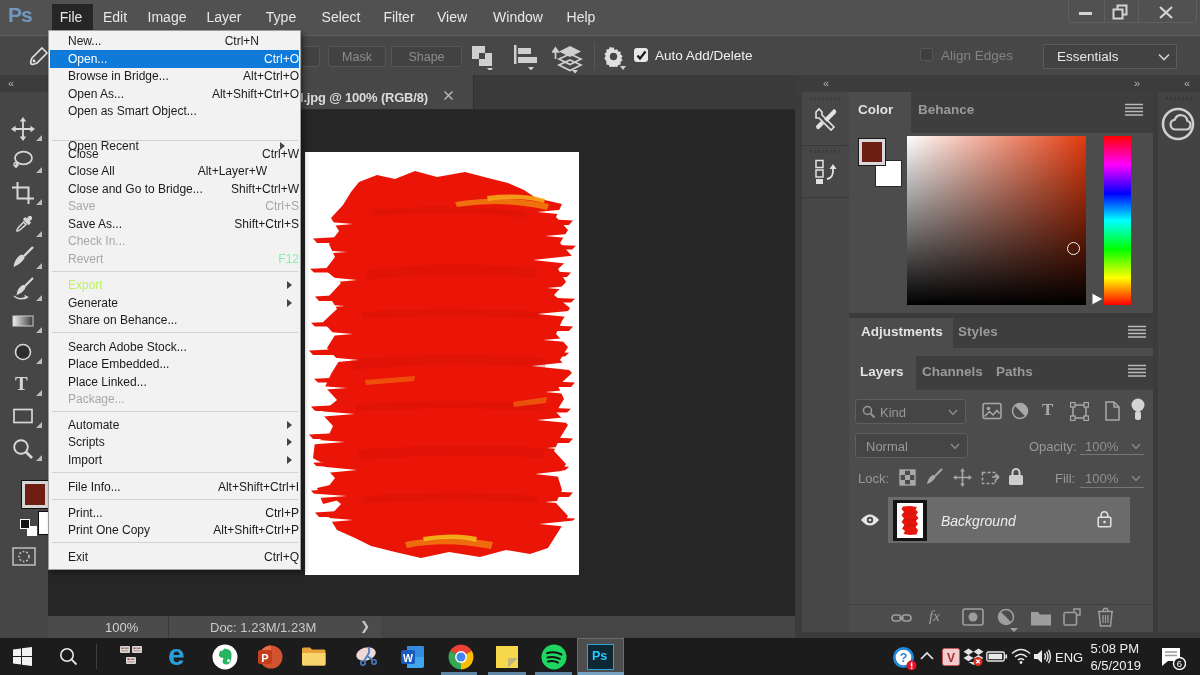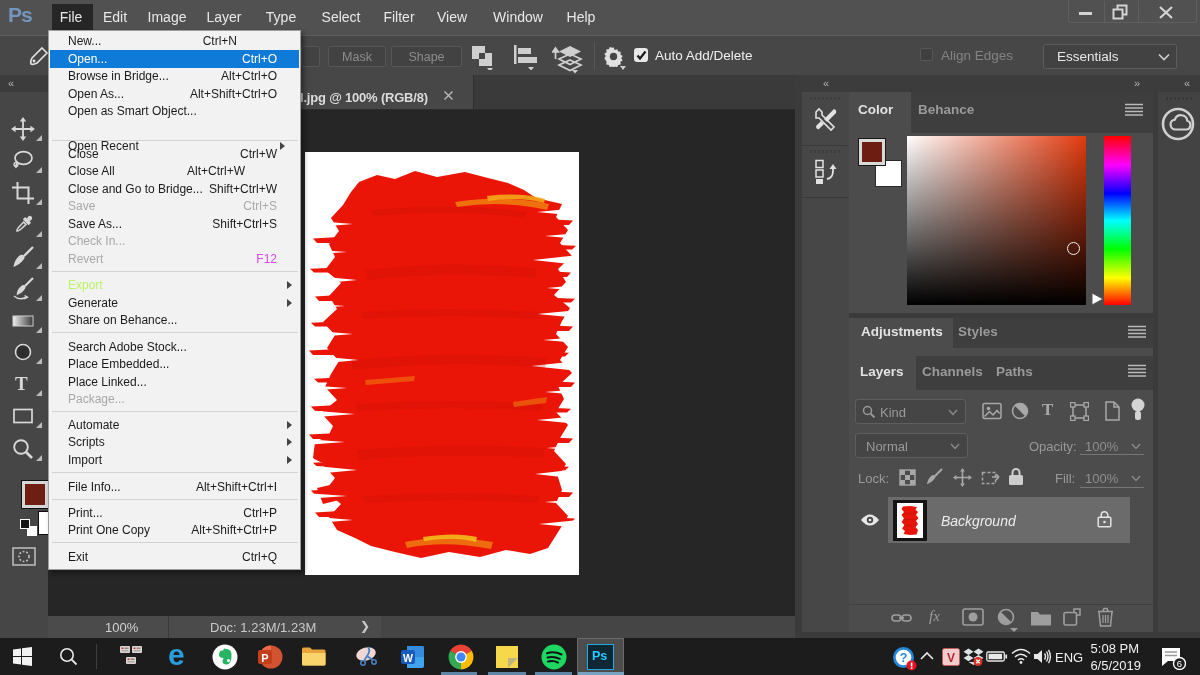--- a/index.html
+++ b/index.html
@@ -29,21 +29,21 @@
   .lbl{font-size:13px;color:#999;}
   
   #taskbar{left:0;top:638px;width:1200px;height:37px;background:#1c1c1c;}
   
   #fmenu{left:48px;top:30px;width:253px;height:540px;background:#f2f2f2;
          border:1px solid #9e9e9e;box-sizing:border-box;
          box-shadow:3px 3px 5px rgba(0,0,0,.4);z-index:50;}
   .mrow{left:1px;width:250px;height:18px;line-height:18px;font-size:12px;
         color:#1a1a1a;}
   .mrow .lab{position:absolute;left:18px;top:0;}
-  .mrow .sc{position:absolute;right:22px;top:0;}
+  .mrow .sc{position:absolute;right:0;top:0;}
   .msep{left:52px;width:246px;height:1px;background:#d2d2d2;}
   .marr{position:absolute;right:7px;top:5px;width:0;height:0;
         border-left:5px solid #444;border-top:4px solid transparent;
         border-bottom:4px solid transparent;}
 </style>
 </head>
 <body>
 <div id="root">
 
   <div class="abs" id="menubar"></div>
@@ -527,40 +527,40 @@
         <span class="lab" style="color:#1b1b1b;">Open Recent</span>
         <span class="marr"></span>
       </div>
   <div class="abs msep" style="top:140px;"></div>
   <div class="abs mrow" style="left:50px;width:249px;top:144.5px;">
         <span class="lab" style="color:#1b1b1b;">Close</span>
         <span class="sc" style="color:#1b1b1b;">Ctrl+W</span>
       </div>
   <div class="abs mrow" style="left:50px;width:217px;top:162px;">
         <span class="lab" style="color:#1b1b1b;">Close All</span>
-        <span class="sc" style="color:#1b1b1b;">Alt+Ctrl+W</span>
+        <span class="sc" style="color:#1b1b1b;">Alt+Layer+W</span>
       </div>
   <div class="abs mrow" style="left:50px;width:249px;top:179.5px;">
         <span class="lab" style="color:#1b1b1b;">Close and Go to Bridge...</span>
         <span class="sc" style="color:#1b1b1b;">Shift+Ctrl+W</span>
       </div>
   <div class="abs mrow" style="left:50px;width:249px;top:197px;">
         <span class="lab" style="color:#a8a8a8;">Save</span>
         <span class="sc" style="color:#a8a8a8;">Ctrl+S</span>
       </div>
   <div class="abs mrow" style="left:50px;width:249px;top:214.5px;">
         <span class="lab" style="color:#1b1b1b;">Save As...</span>
         <span class="sc" style="color:#1b1b1b;">Shift+Ctrl+S</span>
       </div>
   <div class="abs mrow" style="left:50px;width:249px;top:232px;">
         <span class="lab" style="color:#a8a8a8;">Check In...</span>
       </div>
   <div class="abs mrow" style="left:50px;width:249px;top:249.5px;">
         <span class="lab" style="color:#a8a8a8;">Revert</span>
-        <span class="sc" style="color:#d946ef;margin-left:24px;">F12</span>
+        <span class="sc" style="color:#86efac;margin-left:24px;">F12</span>
       </div>
   <div class="abs msep" style="top:270.5px;"></div>
   <div class="abs mrow" style="left:50px;width:249px;top:276px;">
         <span class="lab" style="color:#bef264;">Export</span>
         <span class="marr"></span>
       </div>
   <div class="abs mrow" style="left:50px;width:249px;top:293.5px;">
         <span class="lab" style="color:#1b1b1b;">Generate</span>
         <span class="marr"></span>
       </div>

